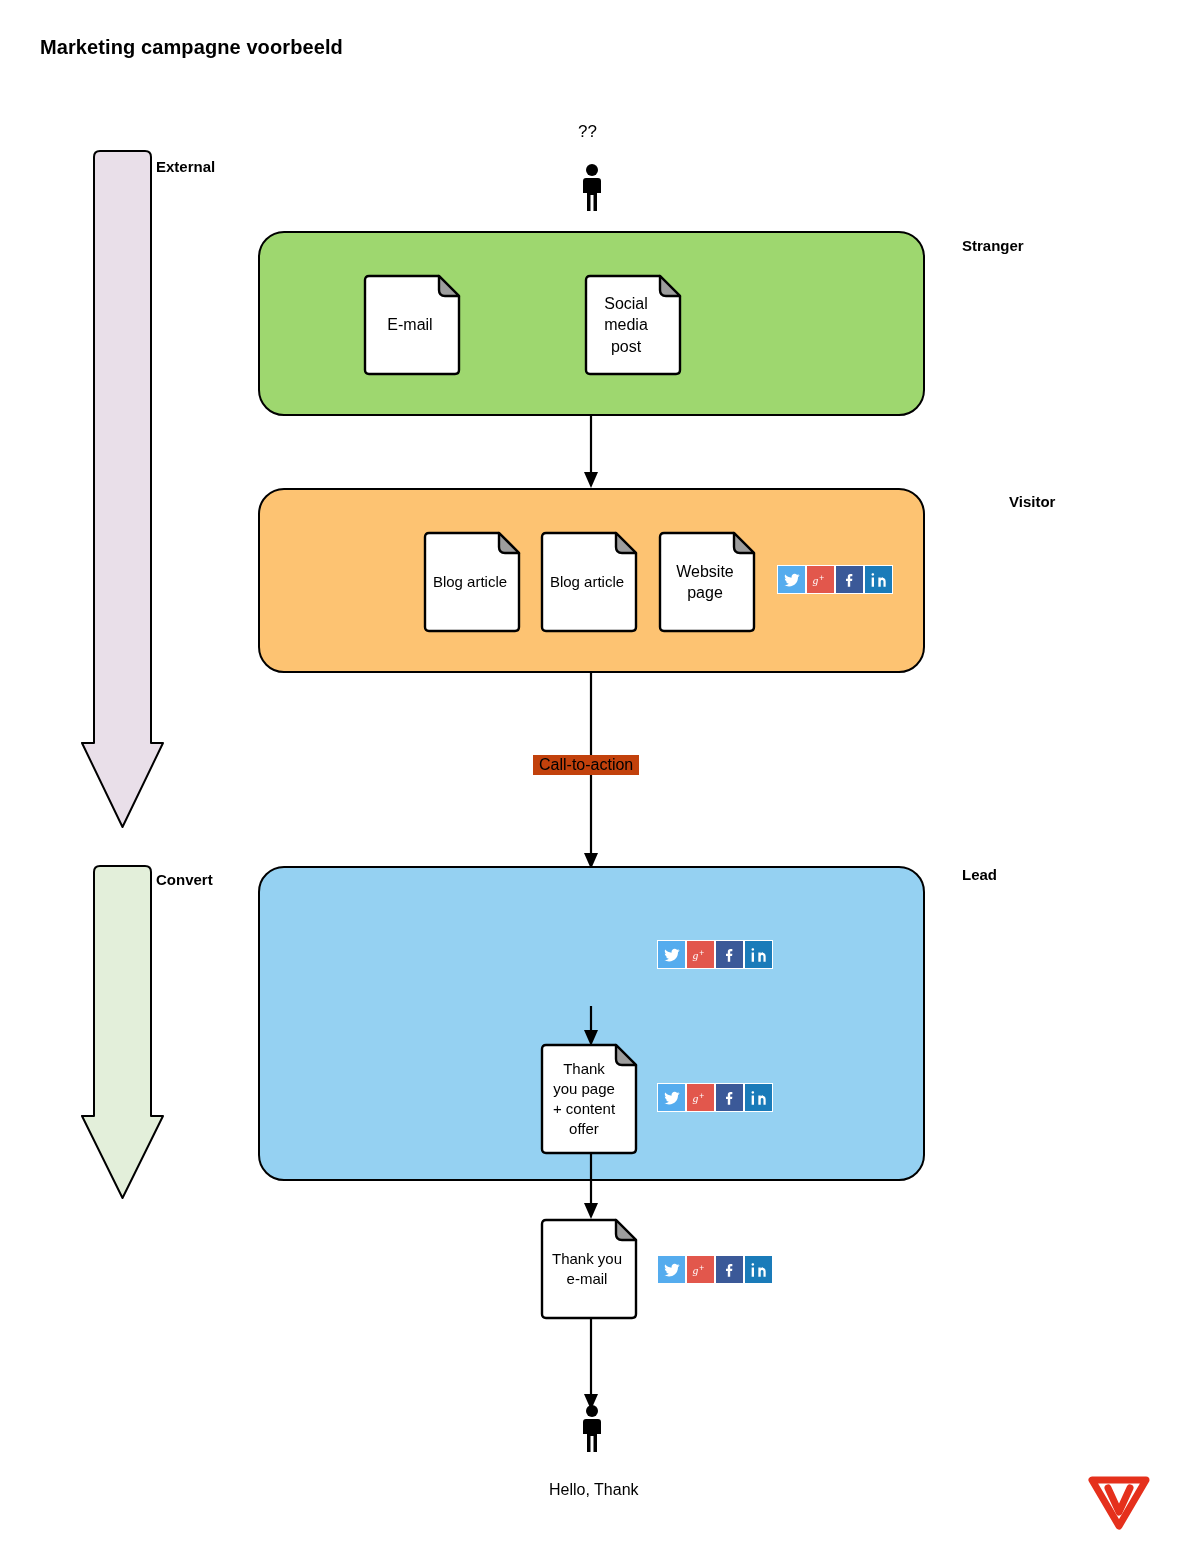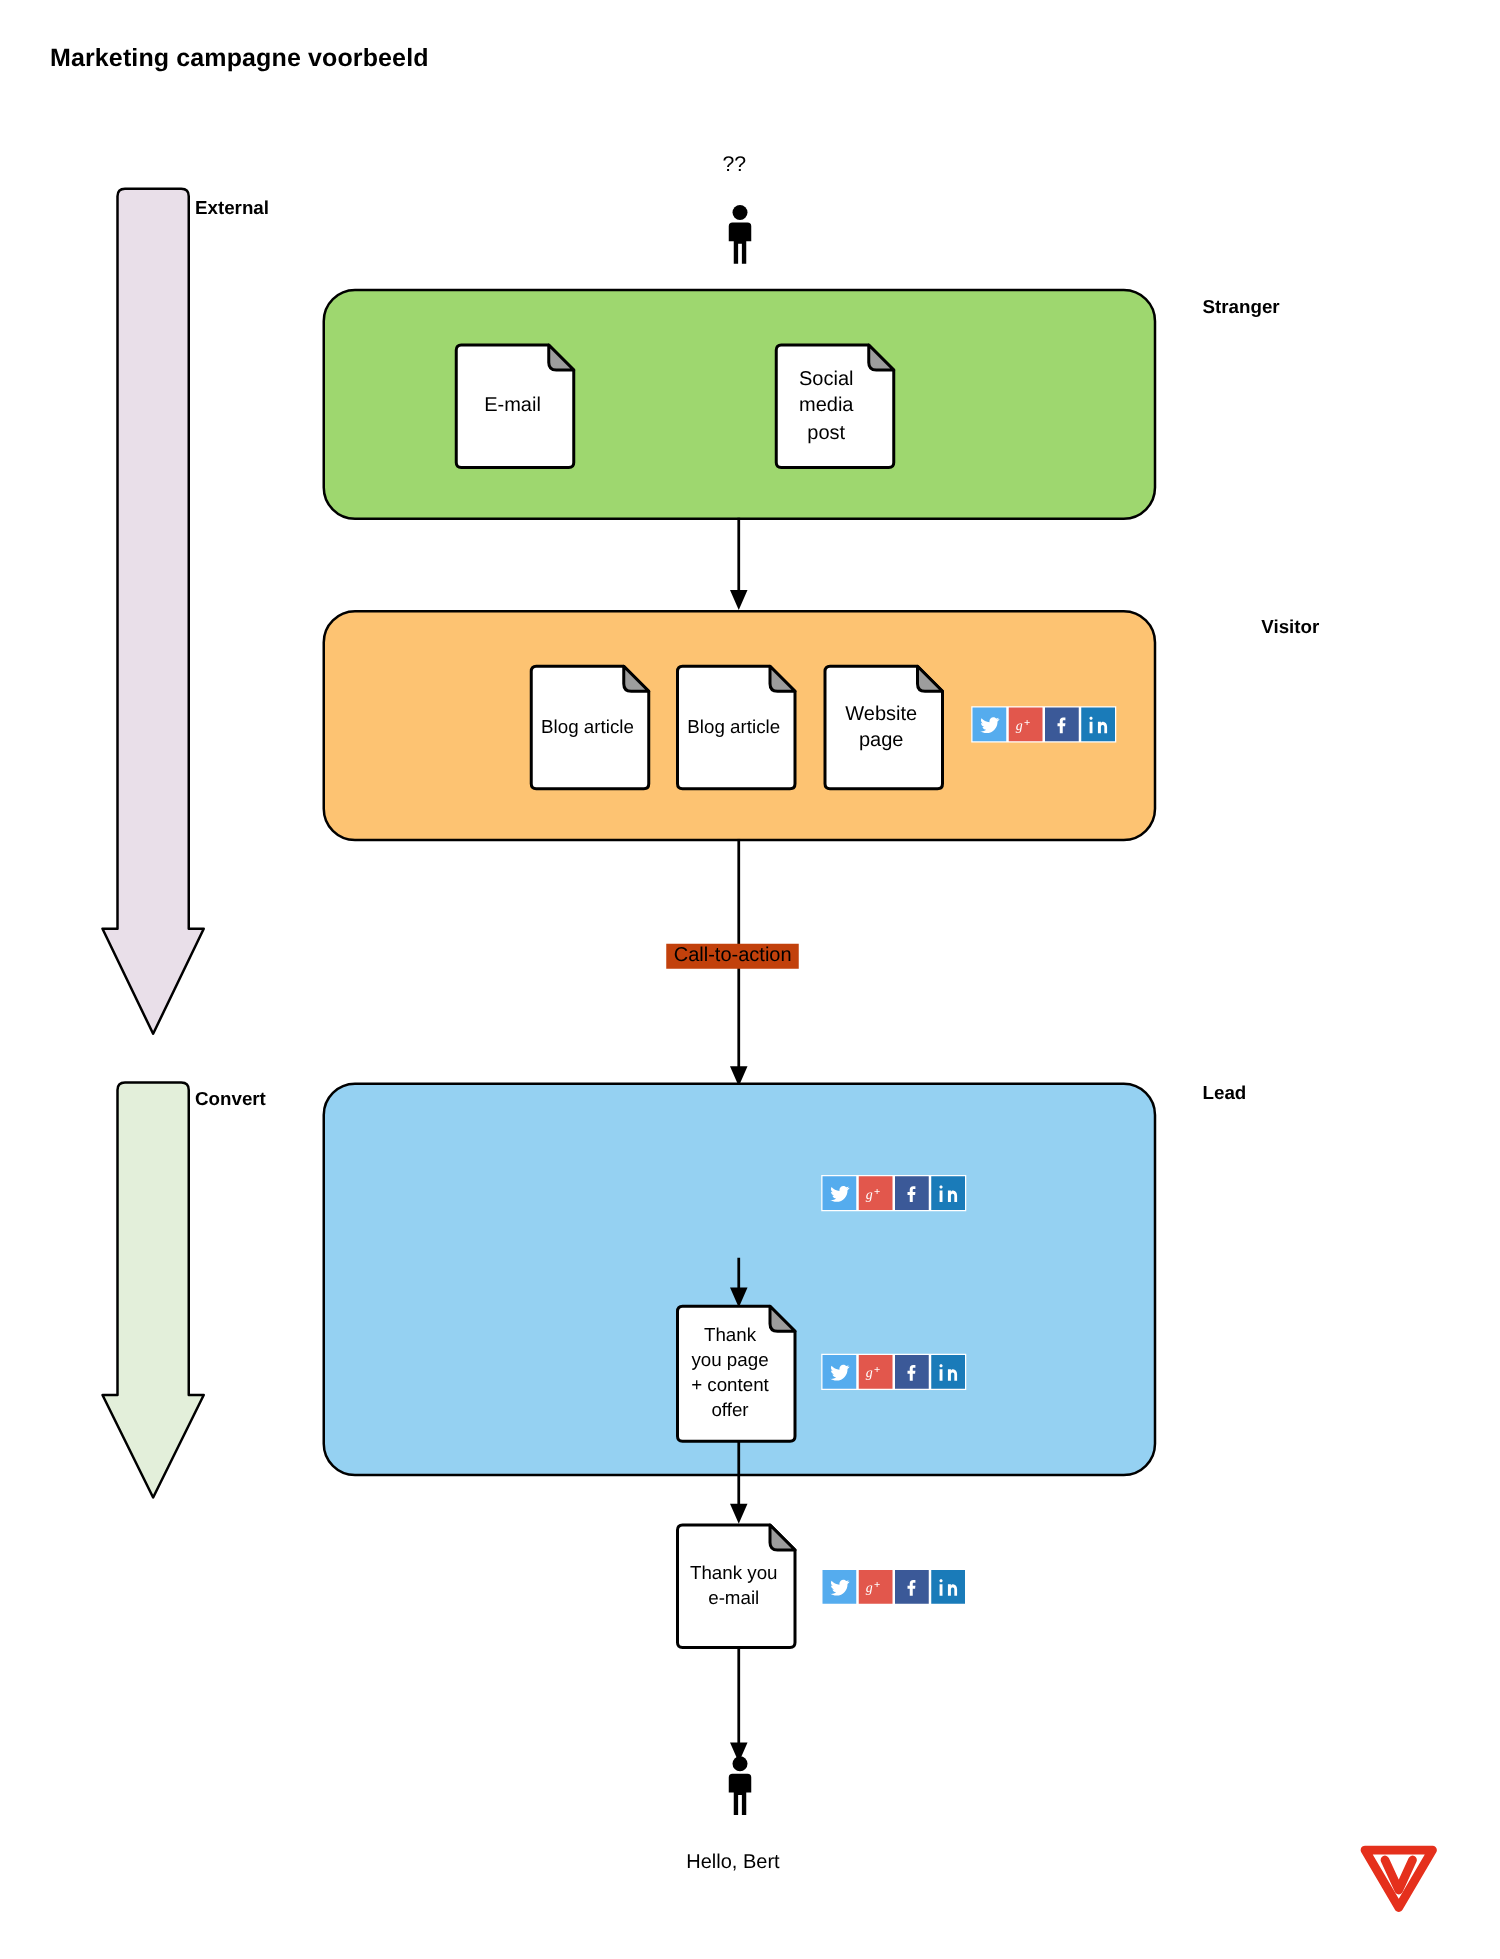--- a/index.html
+++ b/index.html
@@ -144,21 +144,21 @@
   <div class="stage-box" style="left:258px; top:231px; width:667px; height:185px; background:#9ed76f;"></div>
   <div class="stage-label" style="left:962px; top:237px;">Stranger</div>
 
   <div class="doc-card" style="left:363px; top:274px; width:98px; height:102px;">
     <svg class="doc-svg" width="98" height="102" viewBox="0 0 98 102">
       <path d="M 6 2 L 76 2 L 96 22 L 96 96 Q 96 100 92 100 L 6 100 Q 2 100 2 96 L 2 6 Q 2 2 6 2 Z" fill="#ffffff" stroke="#000000" stroke-width="2.4" stroke-linejoin="round"></path>
       <path d="M 76 2 L 96 22 L 82 22 Q 76 22 76 16 Z" fill="#9d9d9d" stroke="#000000" stroke-width="2.4" stroke-linejoin="round"></path>
     </svg>
     <div class="doc-text">E-mail</div>
   </div>
-  <div class="doc-card" style="left:619px; top:274px; width:88px; height:102px;">
+  <div class="doc-card" style="left:584px; top:274px; width:88px; height:102px;">
     <svg class="doc-svg" width="98" height="102" viewBox="0 0 98 102">
       <path d="M 6 2 L 76 2 L 96 22 L 96 96 Q 96 100 92 100 L 6 100 Q 2 100 2 96 L 2 6 Q 2 2 6 2 Z" fill="#ffffff" stroke="#000000" stroke-width="2.4" stroke-linejoin="round"></path>
       <path d="M 76 2 L 96 22 L 82 22 Q 76 22 76 16 Z" fill="#9d9d9d" stroke="#000000" stroke-width="2.4" stroke-linejoin="round"></path>
     </svg>
     <div class="doc-text">Social
 media post</div>
   </div>
 
   <div class="connector" style="left:574px; top:414px; width:34px; height:76px;">
     <svg width="34" height="76" viewBox="0 0 34 76">
@@ -341,21 +341,21 @@
       <path d="M 17 92 L 10 76 L 24 76 Z" fill="#000000"></path>
     </svg>
   </div>
 
   <div class="person" style="left:575px; top:1404px; width:34px; height:50px;">
     <svg width="34" height="50" viewBox="0 0 34 50">
       <circle cx="17" cy="7" r="6" fill="#000000"></circle>
       <path d="M 11 15 L 23 15 Q 26 15 26 18 L 26 30 L 22 30 L 22 48 L 18.5 48 L 18.5 32 L 15.5 32 L 15.5 48 L 12 48 L 12 30 L 8 30 L 8 18 Q 8 15 11 15 Z" fill="#000000"></path>
     </svg>
   </div>
-  <div class="bottom-caption" style="left:549px; top:1481px;">Hello, Bert</div>
+  <div class="bottom-caption" style="left:549px; top:1481px;">Hello, Thank</div>
 
   <div class="brand-logo" style="left:1084px; top:1474px; width:70px; height:58px;">
     <svg width="70" height="58" viewBox="0 0 70 58">
       <path d="M 8 6 L 62 6 L 35 52 Z" fill="none" stroke="#e5301c" stroke-width="7" stroke-linejoin="round"></path>
       <path d="M 24 14 L 35 38 L 46 14" fill="none" stroke="#e5301c" stroke-width="7" stroke-linejoin="round" stroke-linecap="round"></path>
     </svg>
   </div>
 
 </div>
 

